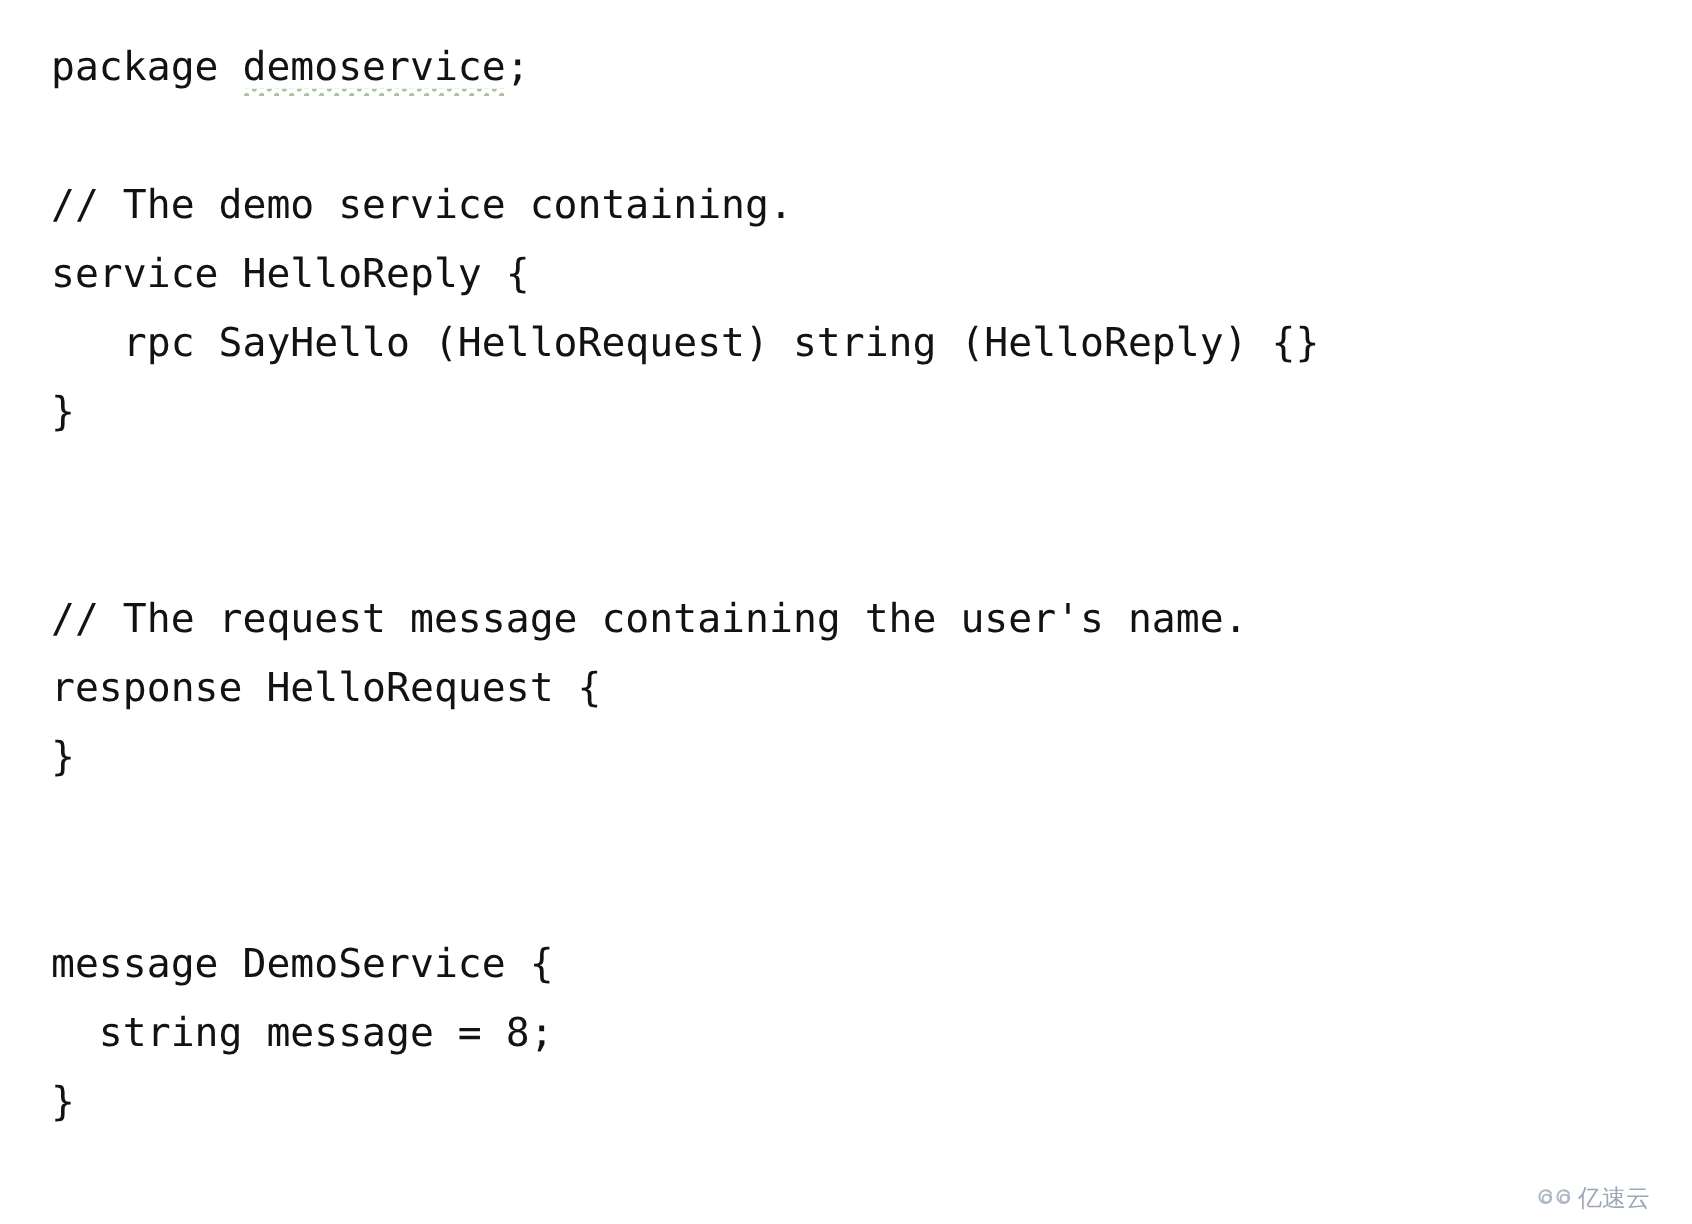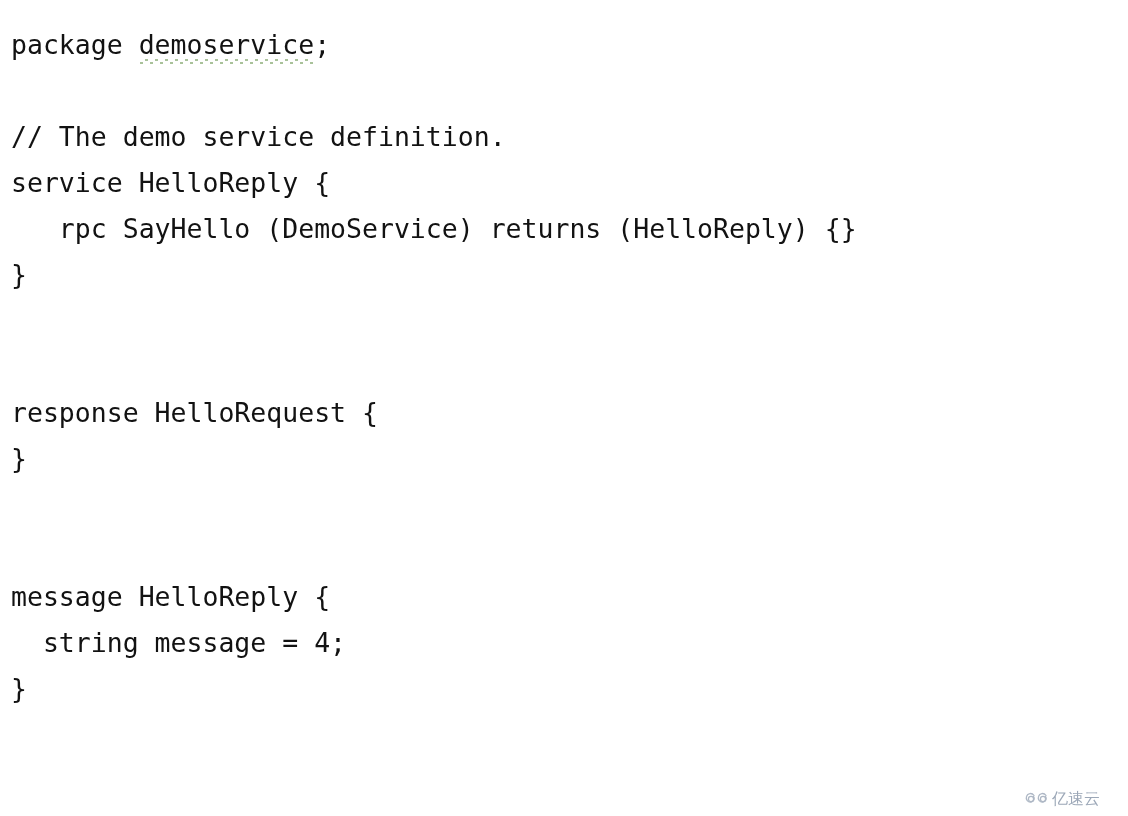--- a/index.html
+++ b/index.html
@@ -24,20 +24,21 @@
 
   .code-line {
     height: 46px;
     line-height: 46px;
     font-size: 26.5px;
     font-family: "DejaVu Sans Mono", "Liberation Mono", monospace;
     color: #121212;
     white-space: pre;
     letter-spacing: 0px;
     font-weight: 400;
+    margin-left: 23px;
   }
 
   .code-line.blank {
     color: transparent;
   }
 
   
   .squiggle {
     position: relative;
     display: inline-block;
@@ -82,32 +83,33 @@
   }
 </style>
 </head>
 <body>
 
 <div id="code-block">
 
   <div class="code-line"><span>package </span><span class="squiggle">demoservice</span><span>;</span></div>
 
   <div class="code-line blank"></div>
-  <div class="code-line">// The demo service definition.</div>
+  <div class="code-line">// The demo service containing.</div>
   <div class="code-line">service HelloReply {</div>
-  <div class="code-line">   rpc SayHello (DemoService) returns (HelloReply) {}</div>
+  <div class="code-line">   rpc SayHello (HelloRequest) string (HelloReply) {}</div>
   <div class="code-line">}</div>
   <div class="code-line blank"></div>
   <div class="code-line blank"></div>
+  <div class="code-line">// The request message containing the user's name.</div>
   <div class="code-line">response HelloRequest {</div>
   <div class="code-line">}</div>
   <div class="code-line blank"></div>
   <div class="code-line blank"></div>
-  <div class="code-line">message HelloReply {</div>
-  <div class="code-line">  string message = 4;</div>
+  <div class="code-line">message DemoService {</div>
+  <div class="code-line">  string message = 8;</div>
   <div class="code-line">}</div>
 
 </div>
 
 <div id="watermark">
   <svg class="wm-logo" viewBox="0 0 52 34" aria-hidden="true">
     <g fill="none" stroke="#aab4c2" stroke-width="2.6" stroke-linecap="round">
       <path d="M20 10 C16 4, 7 5, 5 12 C3 18, 8 24, 14 23 C20 22, 22 16, 19 12"></path>
       <circle cx="14" cy="17" r="5.2"></circle>
       <path d="M44 10 C40 4, 31 5, 29 12 C27 18, 32 24, 38 23 C44 22, 46 16, 43 12"></path>

